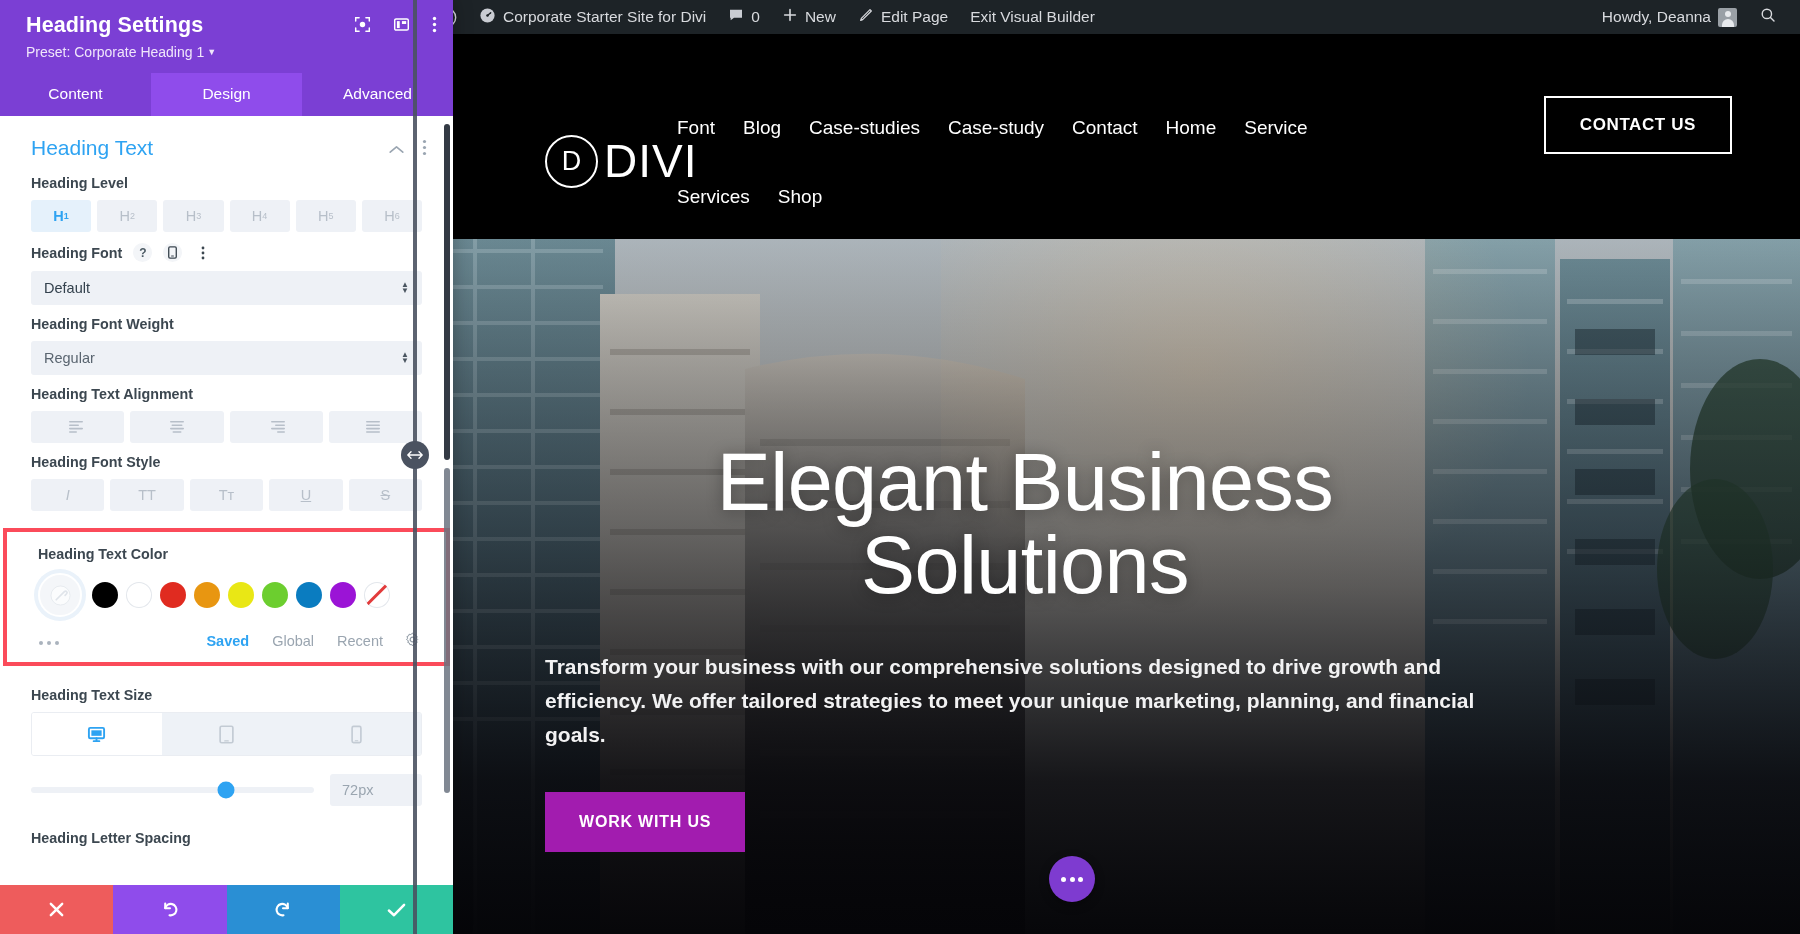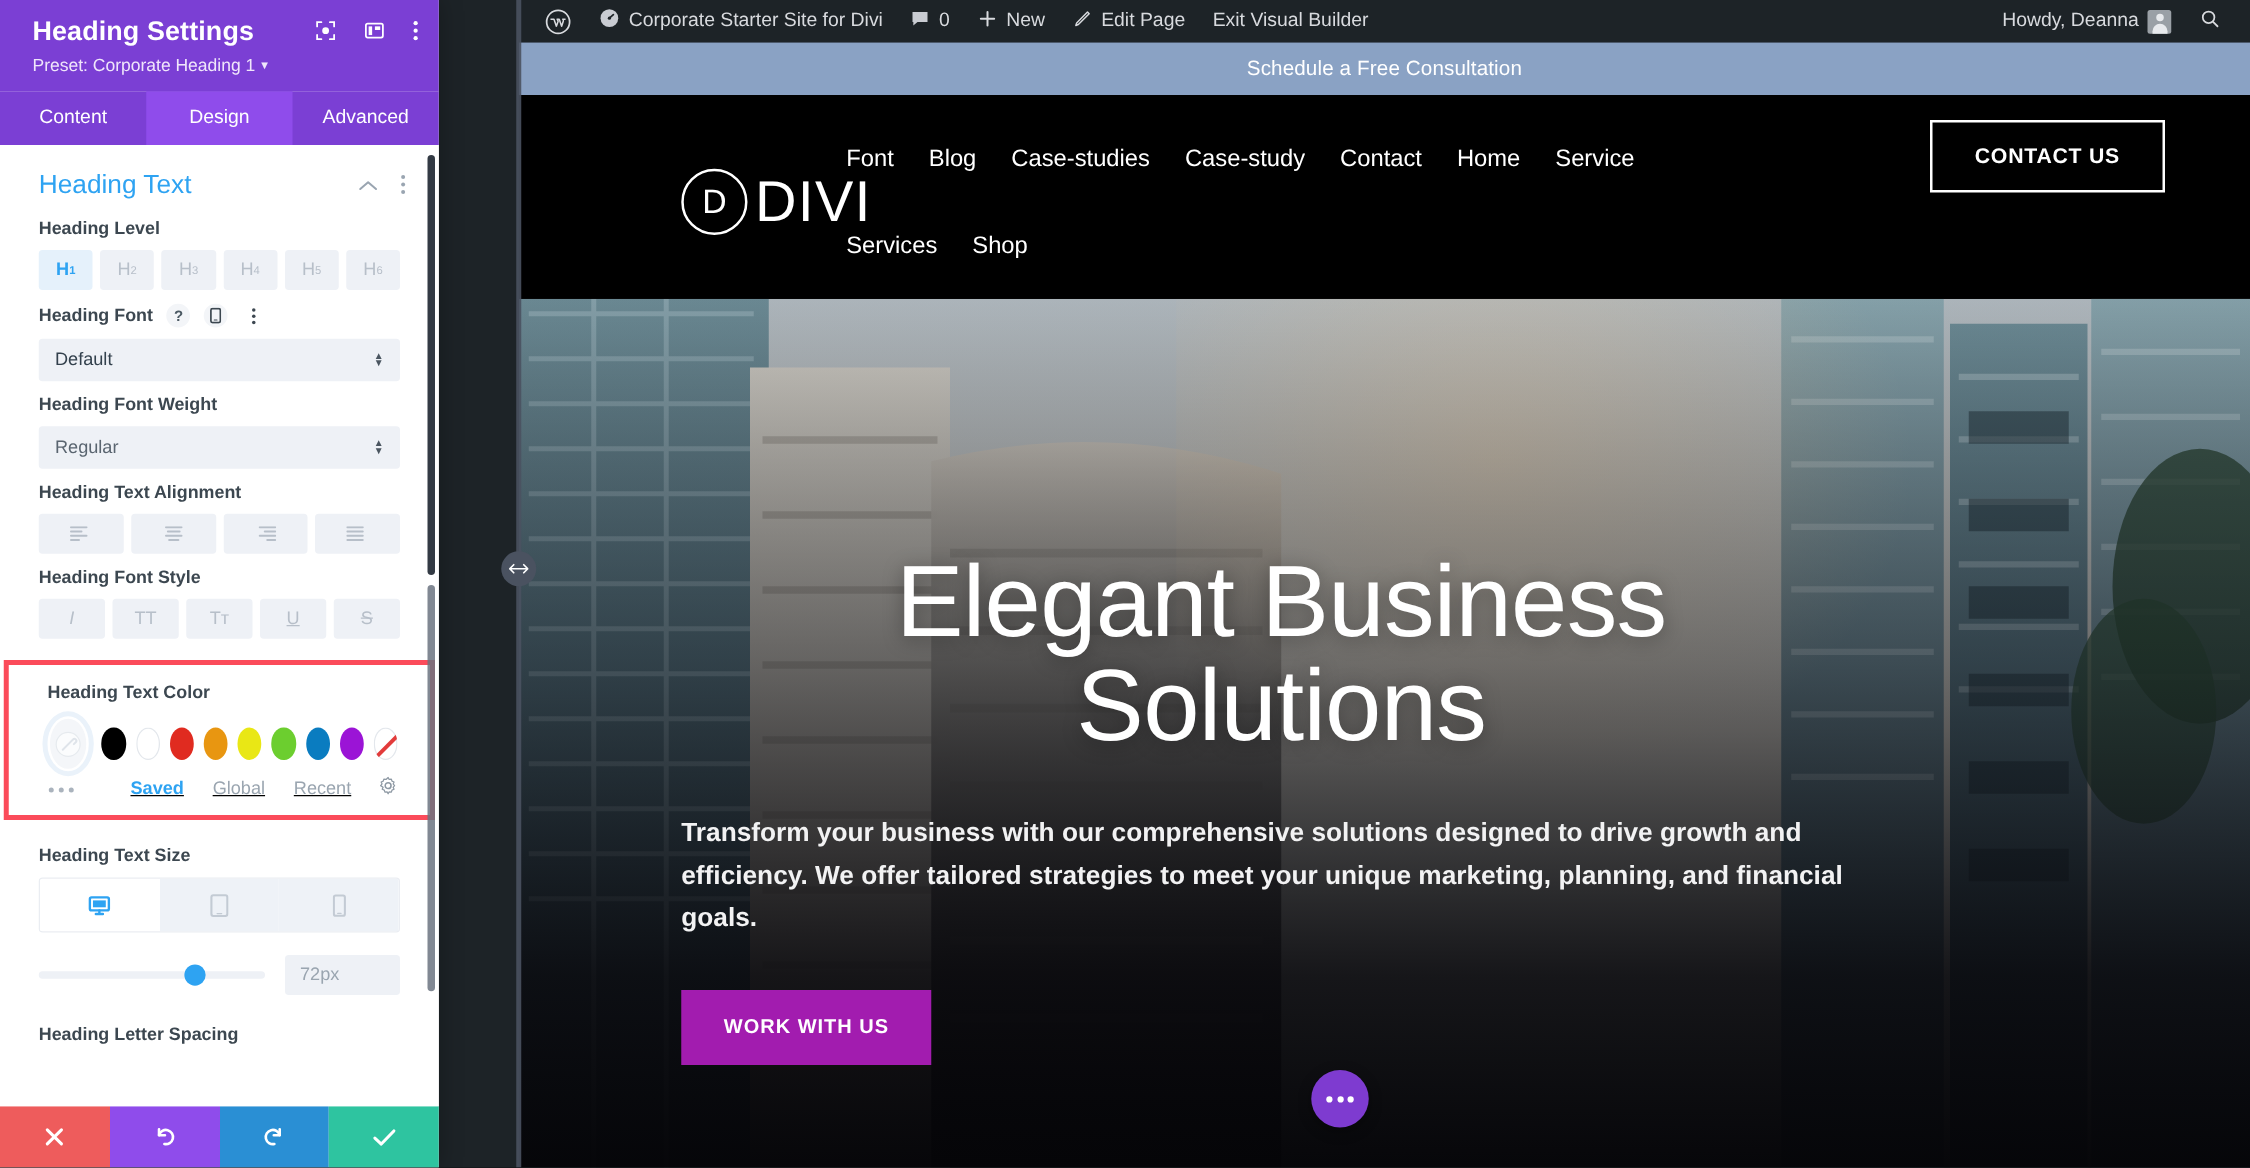--- a/index.html
+++ b/index.html
@@ -88,21 +88,21 @@
     position: absolute; left: 634px; bottom: 32px;
     width: 46px; height: 46px; border-radius: 50%;
     background: #7e3bd0; color: #fff; border: none;
     display: flex; align-items: center; justify-content: center;
     gap: 3.5px; cursor: pointer; box-shadow: 0 3px 10px rgba(0,0,0,.35);
   }
   .fab i { width: 5px; height: 5px; border-radius: 50%; background: #fff; display:block; }
 
   
   .panel {
-    position: absolute; left: 0; top: 0; width: 351px; height: 934px;
+    position: absolute; left: 0; top: 0; width: 453px; height: 934px;
     background: #fff; box-shadow: 0 0 18px rgba(0,0,0,.28); z-index: 20;
     display: flex; flex-direction: column;
   }
   .panel-head { background: #7b3fd4; color: #fff; padding: 13px 20px 13px 26px; position: relative; }
   .panel-title { font-size: 21.5px; font-weight: 700; letter-spacing: .1px; }
   .panel-preset { font-size: 14px; margin-top: 6px; color: #f0e6fb; }
   .panel-preset .caret { font-size: 9px; margin-left: 3px; vertical-align: 2px;}
   .head-icons { position: absolute; right: 16px; top: 16px; display: flex; align-items: center; gap: 22px; }
   .head-icons > span { cursor: pointer; display:flex; }
 
@@ -149,21 +149,21 @@
   .swatch-row { display: flex; align-items: center; gap: 8px; margin-top: 11px; }
   .sw { width: 26px; height: 26px; border-radius: 50%; cursor: pointer; }
   .sw.sel {
     width: 44px; height: 44px; background: #f4f6f9; border: 2px solid #fff;
     box-shadow: 0 0 0 4px #eaf2fa, 0 1px 3px rgba(0,0,0,.18);
     display: flex; align-items: center; justify-content: center; margin-right: 2px;
   }
   .sw.white { background: #fff; box-shadow: inset 0 0 0 1px #e3e7ec; }
   .sw.none { background: #fff; box-shadow: inset 0 0 0 1px #e3e7ec; position: relative; overflow: hidden; }
   .sw.none::after { content: ""; position: absolute; left: -4px; top: 11px; width: 34px; height: 2.6px; background: #e23b3b; transform: rotate(-45deg); }
-  .sw-sub { display: flex; align-items: center; margin-top: 4px; text-decoration: underline; }
+  .sw-sub { display: flex; align-items: center; margin-top: 15px; }
   .sw-dots { color: #aab3bd; font-size: 17px; line-height: .5; letter-spacing: 1px; cursor: pointer; }
   .sw-tabs { margin-left: auto; display: flex; align-items: center; gap: 23px; font-size: 14.5px; }
   .sw-tabs .t { color: #9aa5b0; cursor: pointer; }
   .sw-tabs .t.on { color: #2ea3f2; font-weight: 700; }
   .gear { color: #8e99a4; font-size: 15px; cursor: pointer; }
 
   
   .resp-row { display: flex; border: 1px solid #eaedf2; border-radius: 3px; overflow: hidden; }
   .resp { flex: 1; height: 42px; background: #eef2f7; display: flex; align-items: center; justify-content: center; cursor: pointer; }
   .resp.on { background: #fff; }
@@ -255,23 +255,20 @@
           <span>
             <svg width="18" height="18" viewBox="0 0 24 24">
                 <circle cx="10.5" cy="10.5" r="6.2" fill="none" stroke="#d8dade" stroke-width="1.9"></circle>
                 <path d="M15.3 15.3L20 20" stroke="#d8dade" stroke-width="1.9" stroke-linecap="round"></path>
               </svg>
           </span>
         </div>
       </div>
     </div>
 
-    <div class="promo">
-      <span>Schedule a Free Consultation</span>
-    </div>
 
     <div class="navbar">
       <div class="logo">
         <span class="logo-mark">D</span>
         <span class="logo-text">DIVI</span>
       </div>
       <nav class="nav-links" id="nav1">
           <a href="#">Font</a>
           <a href="#">Blog</a>
           <a href="#">Case-studies</a>

